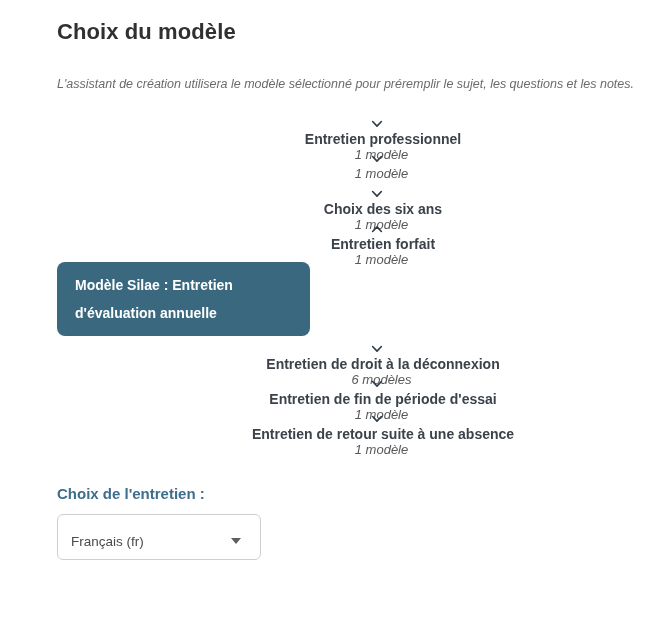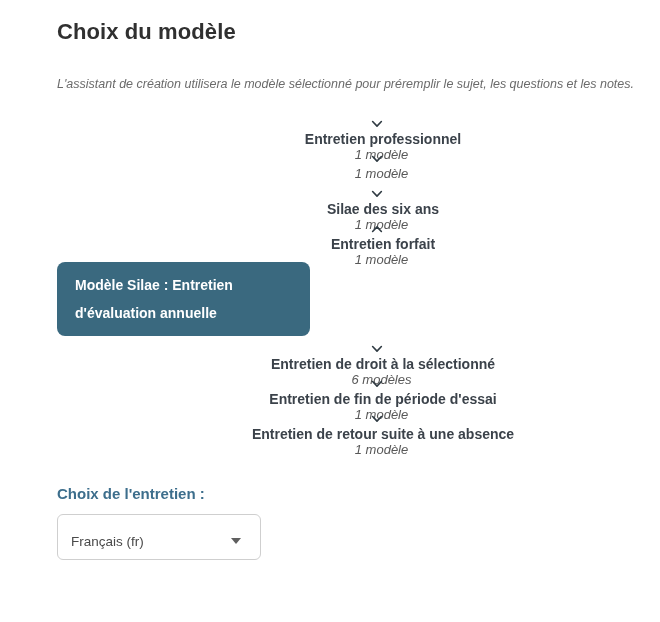--- a/index.html
+++ b/index.html
@@ -156,21 +156,21 @@
     <div class="models"></div>
   </div>
 
   <div class="category">
     <button class="category-header">
       <span class="chevron">
         <svg viewBox="0 0 16 16" width="14" height="14" aria-hidden="true">
           <path d="M3 5.2 L8 10.4 L13 5.2" fill="none" stroke="currentColor" stroke-width="1.8" stroke-linecap="round" stroke-linejoin="round"></path>
         </svg>
       </span>
-      <span class="category-label">Silae des six ans</span>
+      <span class="category-label">Choix des six ans</span>
       <span class="category-count">1 modèle</span>
     </button>
     <div class="models"></div>
   </div>
 
   <div class="category">
     <button class="category-header">
       <span class="chevron up">
         <svg viewBox="0 0 16 16" width="14" height="14" aria-hidden="true">
           <path d="M3 5.2 L8 10.4 L13 5.2" fill="none" stroke="currentColor" stroke-width="1.8" stroke-linecap="round" stroke-linejoin="round"></path>
@@ -184,21 +184,21 @@
 </div>
   </div>
 
   <div class="category">
     <button class="category-header">
       <span class="chevron">
         <svg viewBox="0 0 16 16" width="14" height="14" aria-hidden="true">
           <path d="M3 5.2 L8 10.4 L13 5.2" fill="none" stroke="currentColor" stroke-width="1.8" stroke-linecap="round" stroke-linejoin="round"></path>
         </svg>
       </span>
-      <span class="category-label">Entretien de droit à la sélectionné</span>
+      <span class="category-label">Entretien de droit à la déconnexion</span>
       <span class="category-count">6 modèles</span>
     </button>
     <div class="models"></div>
   </div>
 
   <div class="category">
     <button class="category-header">
       <span class="chevron">
         <svg viewBox="0 0 16 16" width="14" height="14" aria-hidden="true">
           <path d="M3 5.2 L8 10.4 L13 5.2" fill="none" stroke="currentColor" stroke-width="1.8" stroke-linecap="round" stroke-linejoin="round"></path>

